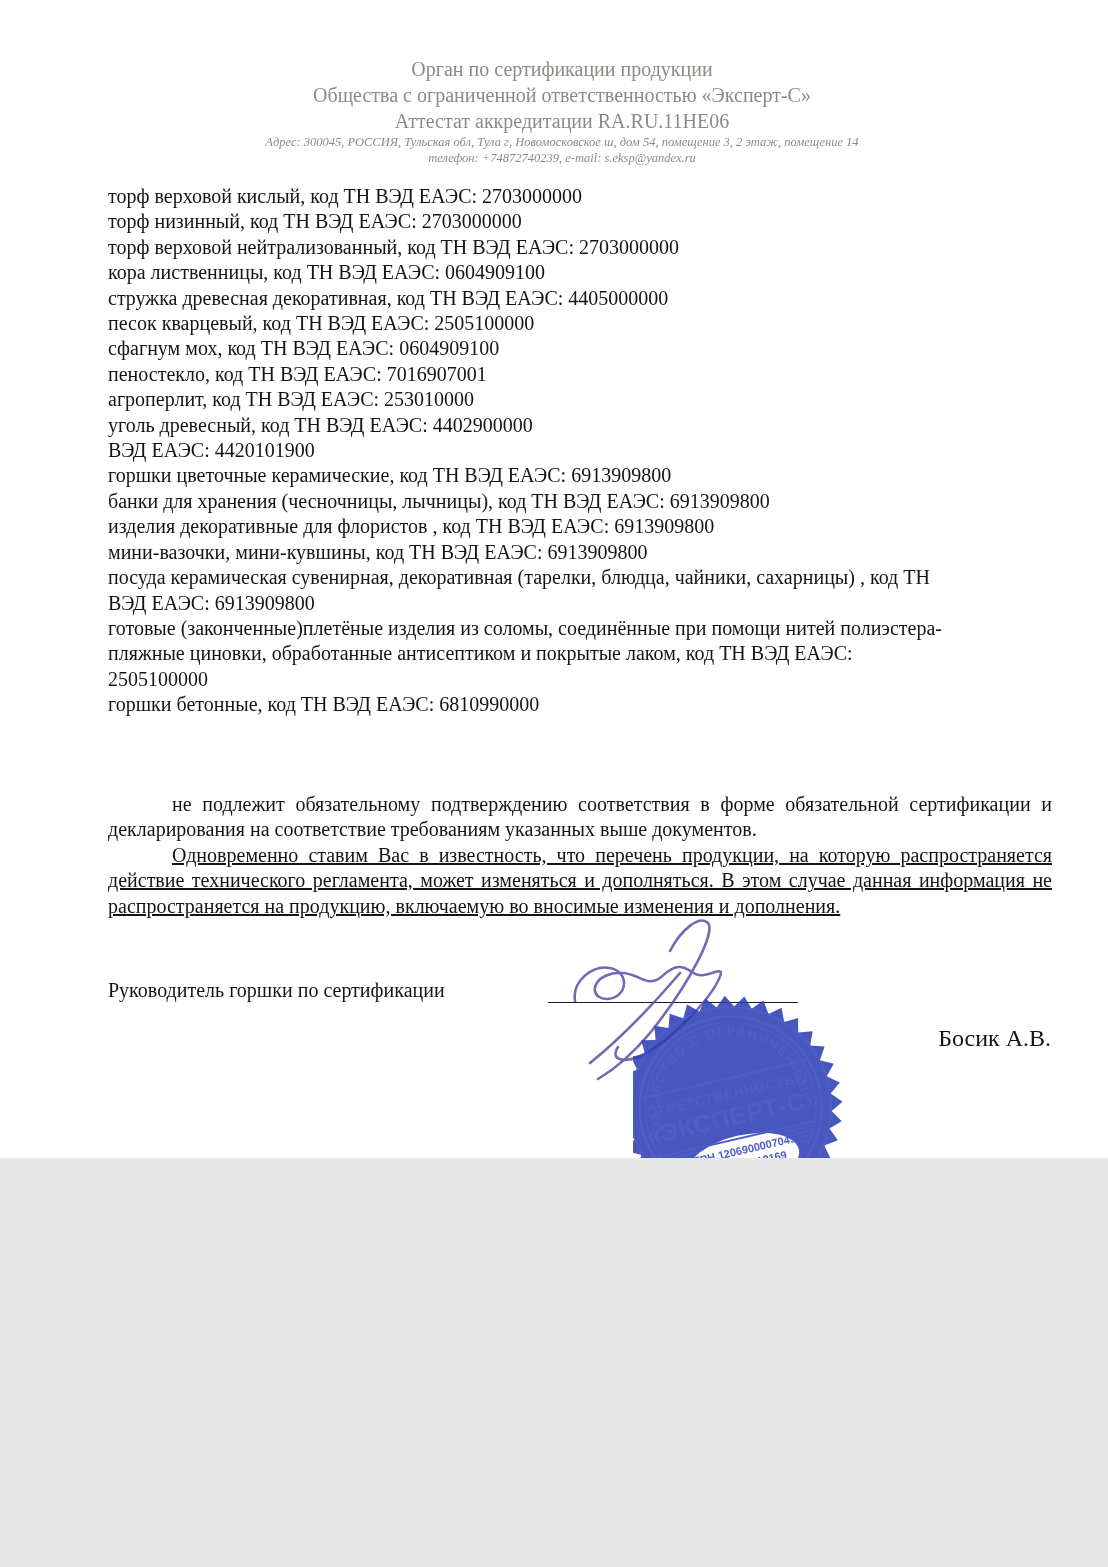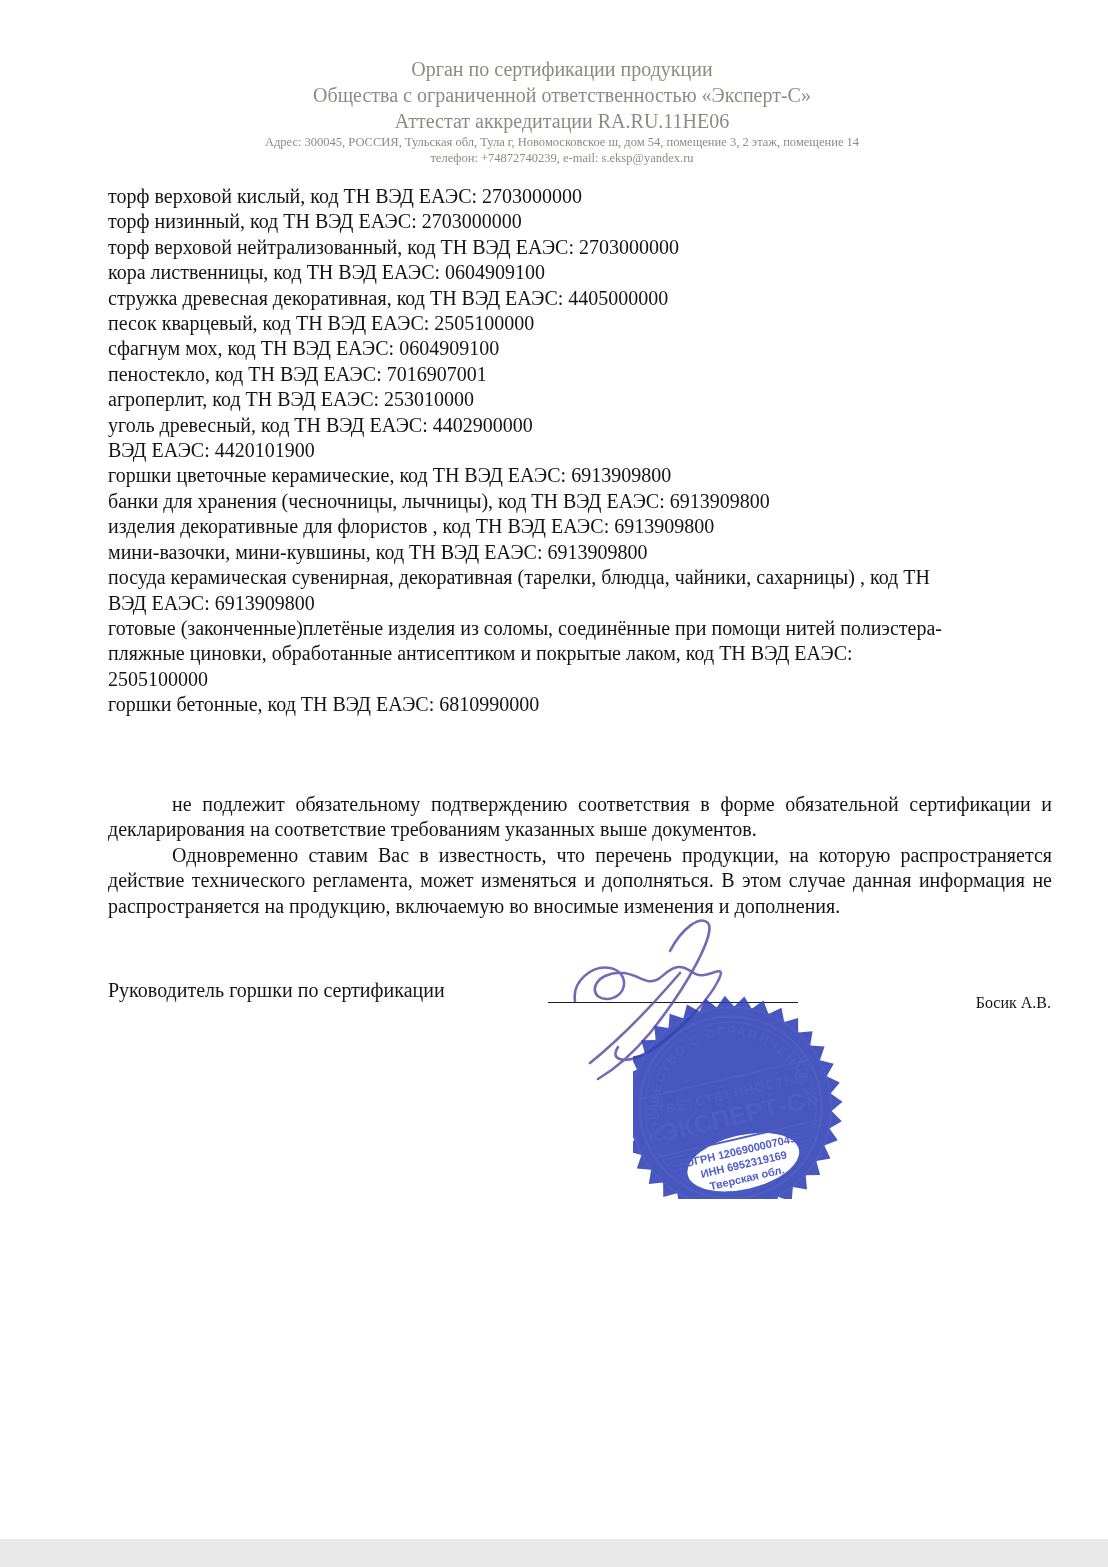--- a/index.html
+++ b/index.html
@@ -1,33 +1,33 @@
 <!DOCTYPE html>
 <html><head>
 <meta charset="utf-8">
 <style>
   html,body{margin:0;padding:0;background:#e8e8e8;}
   .page{
-    position:relative;width:1108px;height:1539px;background:#ffffff;
+    position:relative;width:1108px;height:1158px;background:#ffffff;
     margin:0 auto;overflow:hidden;
     font-family:"Liberation Serif","DejaVu Serif",serif;color:#141414;
   }
   .doc-header{position:absolute;top:56px;left:82px;width:960px;text-align:center;color:#8b8b84;}
   .h-line{font-size:20px;line-height:26px;}
-  .h-small{font-size:12.5px;line-height:16px;}
+  .h-small{font-size:12.5px;line-height:16px;font-style:italic;}
   .product-list{position:absolute;top:184px;left:108px;width:958px;font-size:20px;line-height:25.4px;}
   .product-line{white-space:nowrap;}
   .para{
     position:absolute;left:108px;width:944px;font-size:20px;line-height:25.4px;
     text-align:justify;text-indent:64px;
   }
   .para-1{top:792px;}
-  .para-2{top:843px;}
+  .para-2{top:843px;text-decoration:underline;}
   .sig-role{position:absolute;top:979px;left:108px;font-size:20px;}
-  .sig-name{position:absolute;top:994px;right:57px;font-size:16px;}
+  .sig-name{position:absolute;top:1025px;right:57px;font-size:24px;}
   .sig-line{position:absolute;top:1002px;left:548px;width:250px;height:0;border-top:1.5px solid #1c1c1c;}
   .signature-svg{position:absolute;top:873px;left:530px;}
   .stamp-svg{position:absolute;top:955px;left:633px;}
   .stamp-rot{transform:rotate(-13deg);transform-origin:center;}
   .stamp-svg text{font-family:"Liberation Sans","DejaVu Sans",sans-serif;font-weight:bold;}
 </style>
 </head>
 <body>
 
 <div class="page">

